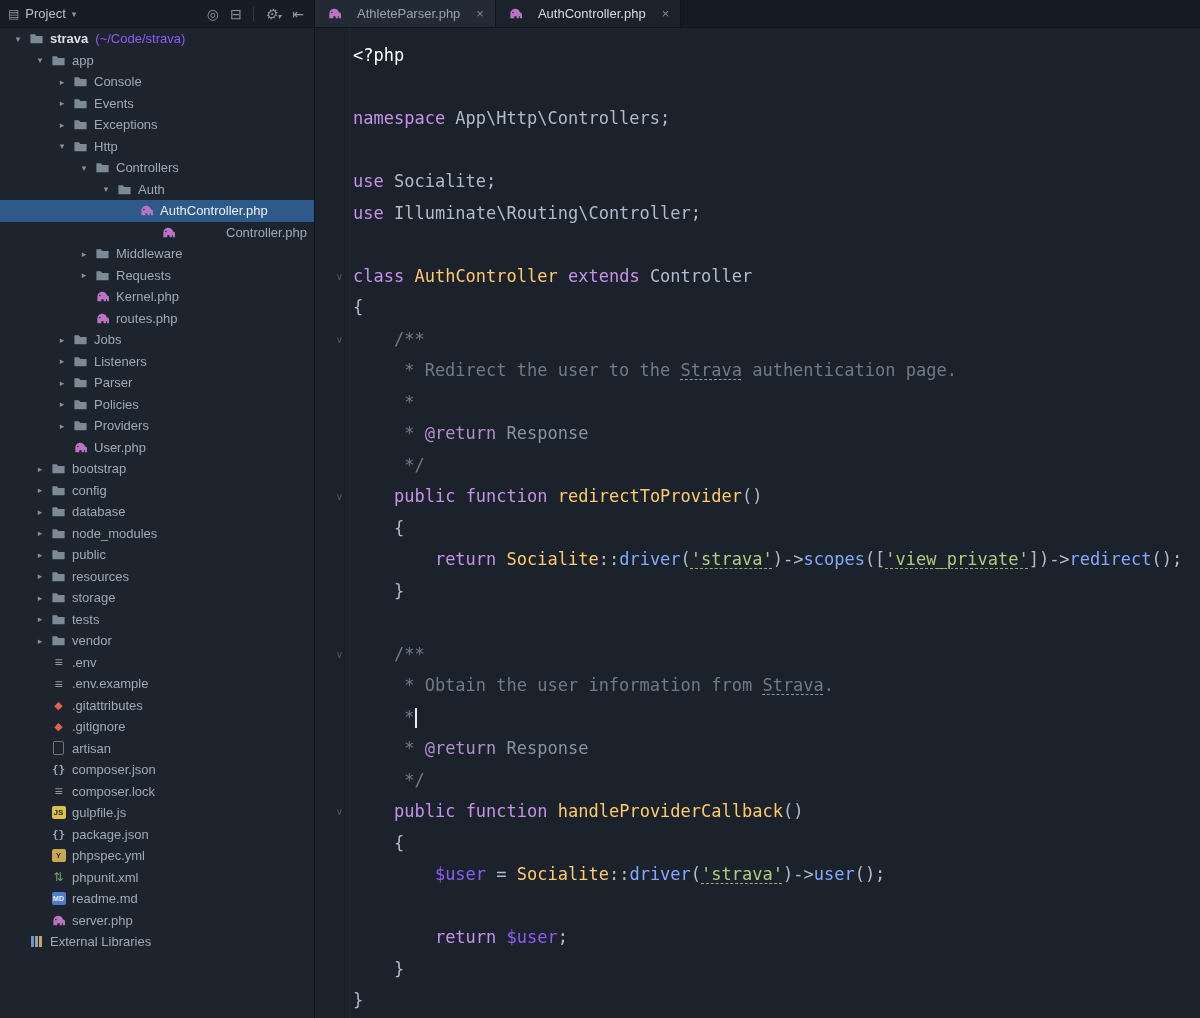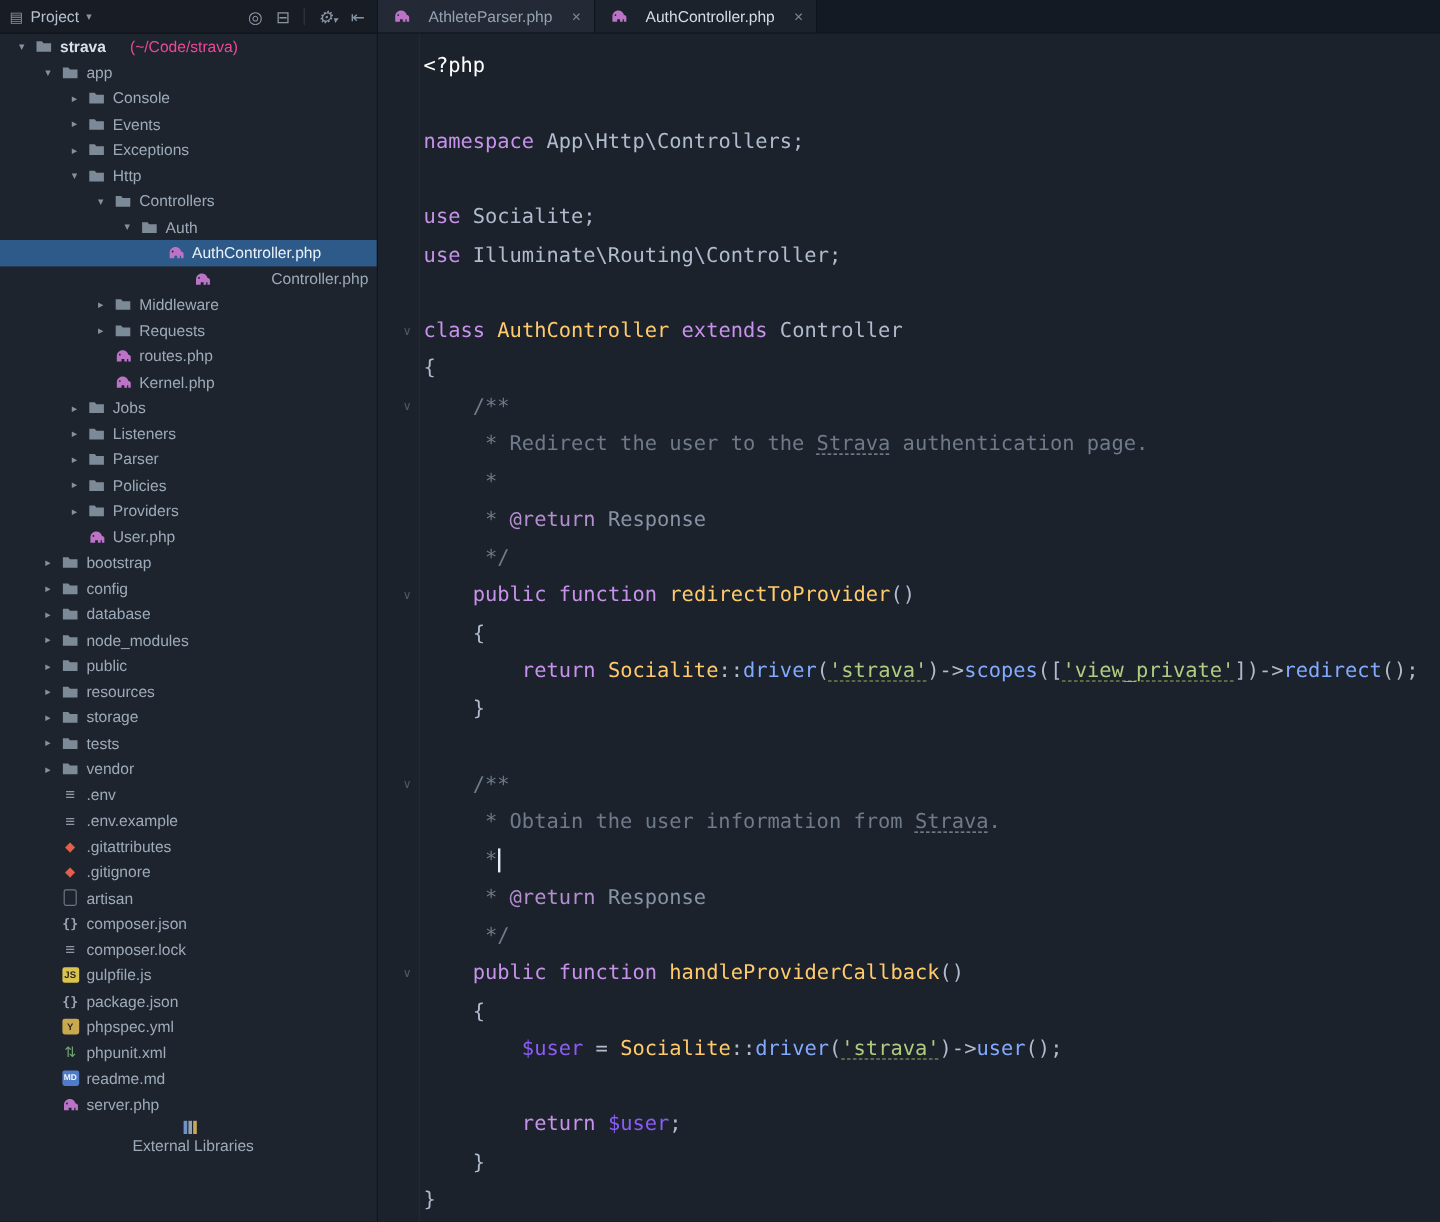--- a/index.html
+++ b/index.html
@@ -16,21 +16,21 @@
   .ph-caret { color:#8a95a3; font-size:9px; }
   .panel-actions { display:flex; align-items:center; gap:11px; color:#8a95a3; font-size:14px; }
   .panel-actions .small { font-size:8px; }
   .vdiv { width:1px; height:14px; background:#303845; }
 
   .tree { flex:1; padding-top:0; font-size:13px; color:#9daab9; overflow:hidden; }
   .row { height:21.5px; display:flex; align-items:center; white-space:nowrap; cursor:default; }
   .row.selected { background:#2d5a88; color:#eaf1f8; }
   .arrow { width:20px; flex:none; display:inline-flex; justify-content:center; color:#8591a0; font-size:9px; }
   .label.bold { font-weight:bold; color:#d9e0e9; }
-  .suffix { color:#ec4899; margin-left:20px;text-align:center; }
+  .suffix { color:#8b5cf6; margin-left:7px;text-align:center; }
 
   .ic { width:17px; height:16px; margin-right:5px; flex:none; display:inline-flex; align-items:center; justify-content:center; font-style:normal; }
   .u-lines { color:#8d99a6; font-size:14px; }
   .u-git { color:#e2604b; font-size:11px; }
   .u-json { color:#9aa6b4; font-size:11px; font-weight:bold; font-family:"DejaVu Sans Mono",monospace; }
   .u-xml { color:#72a374; font-size:12px; }
   .badge { border-radius:2px; font-size:8px; font-weight:bold; width:14px; height:13px; display:inline-flex; align-items:center; justify-content:center; }
   .b-js  { background:#d9c24d; color:#2c2a20; }
   .b-yml { background:#c9a94f; color:#2c2a20; }
   .b-md  { background:#4f7bc9; color:#eef3fa; font-size:7px; }
@@ -203,31 +203,31 @@
           <span class="label">Requests</span>
         </div>
         <div class="row" style="padding-left: 74px;">
           <span class="arrow"></span>
           <span class="ic">
             <svg width="15" height="15" viewBox="0 0 16 16">
               <path fill="#bb73c6" d="M2.5 13V8.2C2.5 5.3 4.8 3 7.7 3c2.5 0 4.6 1.7 5.1 4h.2c1 0 1.9.9 1.9 1.9V13h-2.2v-2.2h-1.1V13H9.2v-2.2H6.7V13H2.5z"></path>
               <circle cx="5.2" cy="7" r=".8" fill="#1c222c"></circle>
             </svg>
           </span>
+          <span class="label">Kernel.php</span>
+        </div>
+        <div class="row" style="padding-left: 74px;">
+          <span class="arrow"></span>
+          <span class="ic">
+            <svg width="15" height="15" viewBox="0 0 16 16">
+              <path fill="#bb73c6" d="M2.5 13V8.2C2.5 5.3 4.8 3 7.7 3c2.5 0 4.6 1.7 5.1 4h.2c1 0 1.9.9 1.9 1.9V13h-2.2v-2.2h-1.1V13H9.2v-2.2H6.7V13H2.5z"></path>
+              <circle cx="5.2" cy="7" r=".8" fill="#1c222c"></circle>
+            </svg>
+          </span>
           <span class="label">routes.php</span>
-        </div>
-        <div class="row" style="padding-left: 74px;">
-          <span class="arrow"></span>
-          <span class="ic">
-            <svg width="15" height="15" viewBox="0 0 16 16">
-              <path fill="#bb73c6" d="M2.5 13V8.2C2.5 5.3 4.8 3 7.7 3c2.5 0 4.6 1.7 5.1 4h.2c1 0 1.9.9 1.9 1.9V13h-2.2v-2.2h-1.1V13H9.2v-2.2H6.7V13H2.5z"></path>
-              <circle cx="5.2" cy="7" r=".8" fill="#1c222c"></circle>
-            </svg>
-          </span>
-          <span class="label">Kernel.php</span>
         </div>
         <div class="row" style="padding-left: 52px;">
           <span class="arrow">▸</span>
           <span class="ic">
             <svg width="15" height="15" viewBox="0 0 16 16">
               <path fill="#7c8997" d="M1.5 3.5h4.8l1.5 1.8h6.7V13h-13z"></path>
             </svg>
           </span>
           <span class="label">Jobs</span>
         </div>
@@ -429,21 +429,21 @@
         <div class="row" style="padding-left: 30px;">
           <span class="arrow"></span>
           <span class="ic">
             <svg width="15" height="15" viewBox="0 0 16 16">
               <path fill="#bb73c6" d="M2.5 13V8.2C2.5 5.3 4.8 3 7.7 3c2.5 0 4.6 1.7 5.1 4h.2c1 0 1.9.9 1.9 1.9V13h-2.2v-2.2h-1.1V13H9.2v-2.2H6.7V13H2.5z"></path>
               <circle cx="5.2" cy="7" r=".8" fill="#1c222c"></circle>
             </svg>
           </span>
           <span class="label">server.php</span>
         </div>
-        <div class="row" style="padding-left: 8px; flex-direction: column;">
+        <div class="row" style="padding-left: 8px;">
           <span class="arrow"></span>
           <span class="ic lib">
             <i></i>
             <i></i>
             <i></i>
           </span>
           <span class="label">External Libraries</span>
         </div>
       </div>
   </aside>

